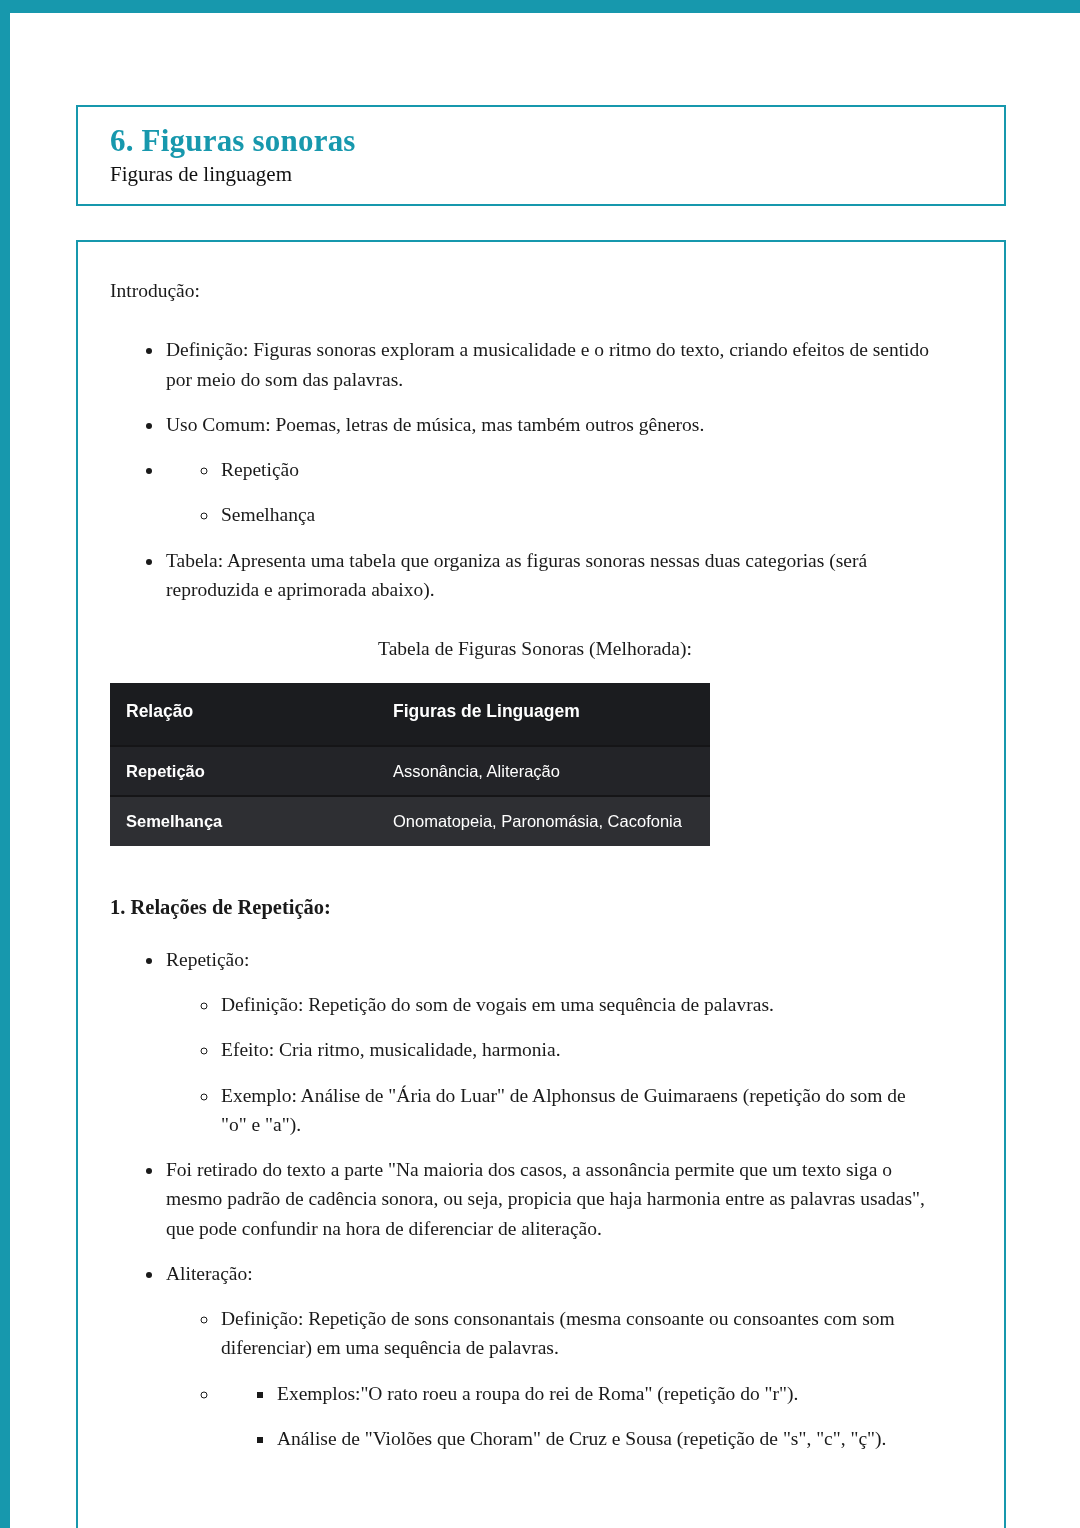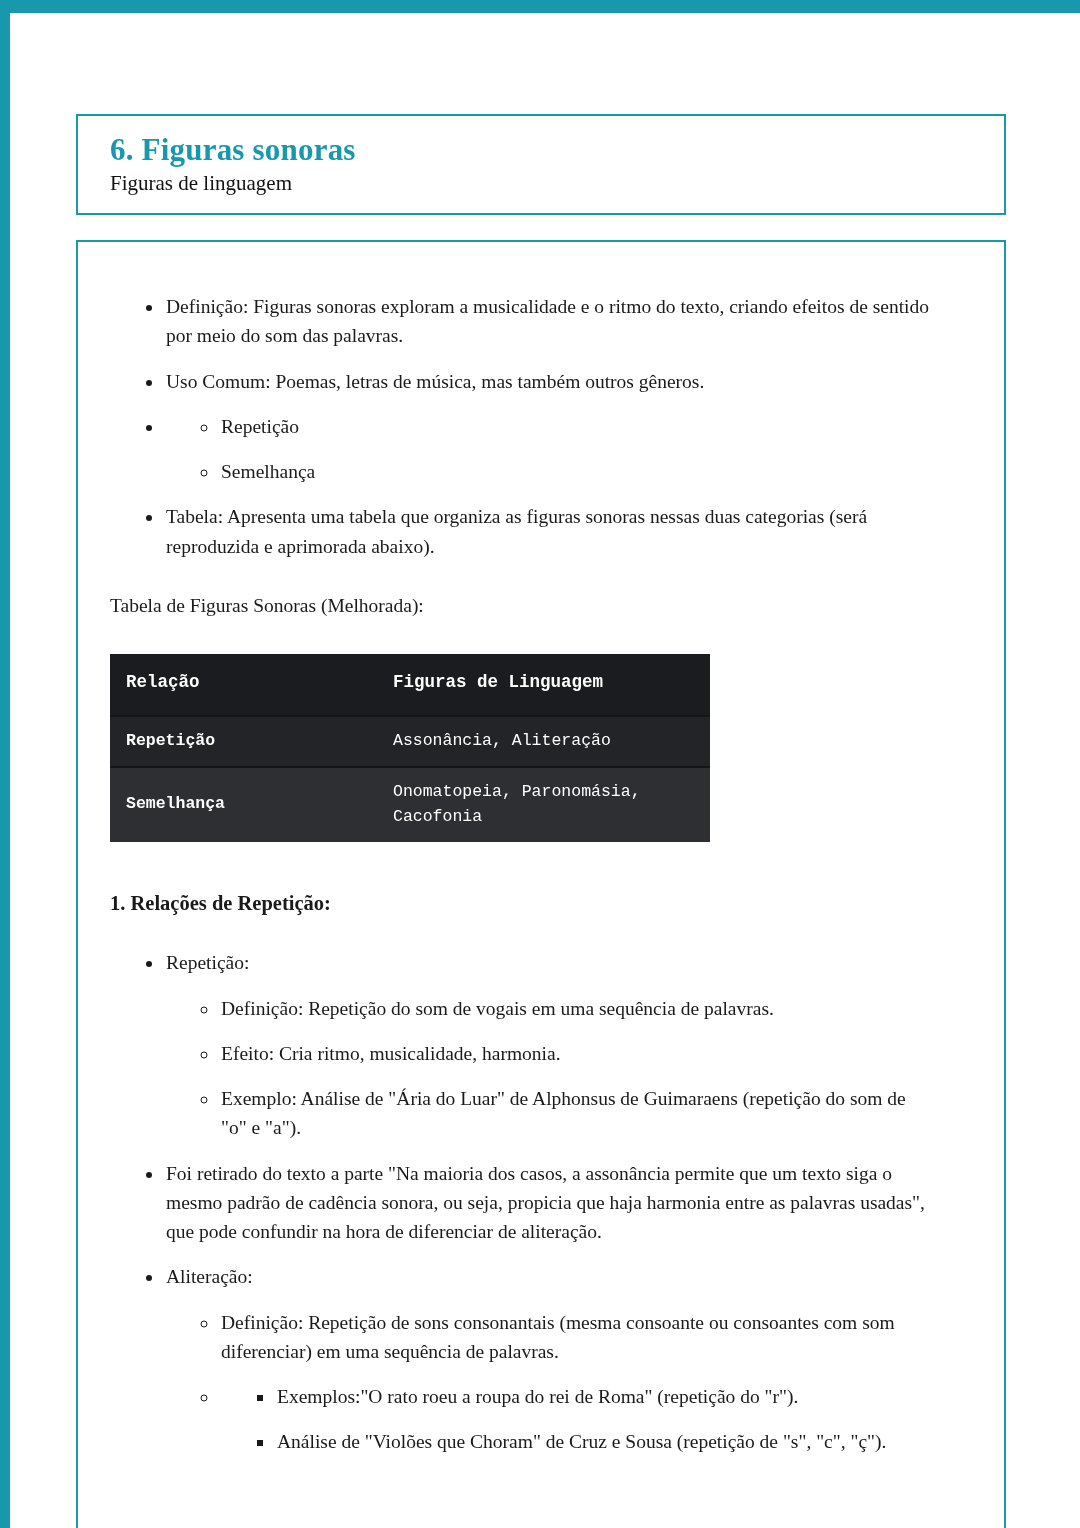--- a/index.html
+++ b/index.html
@@ -28,21 +28,21 @@
     width:10px;height:1528px;
     background:var(--accent);
   }
   .box{
     position:absolute;
     left:76px;width:930px;
     border:2px solid var(--accent);
     background:#ffffff;
   }
   .header-box{
-    top:114px;height:101px;
+    top:105px;height:101px;
     padding:16px 32px 0 32px;
   }
   .title{
     color:var(--accent);
     font-size:31px;
     font-weight:bold;
     letter-spacing:0.2px;
   }
   .subtitle{
     font-size:21px;
@@ -54,25 +54,25 @@
     padding:34px 44px 0 32px;
     font-size:19.5px;
     line-height:1.5;
   }
   .para{margin:0 0 30px 0;}
   ul{list-style-position:outside;}
   ul.lvl1{list-style-type:disc;padding-left:38px;margin:0 0 30px 0;}
   ul.lvl2{list-style-type:circle;padding-left:37px;margin:0;}
   ul.lvl3{list-style-type:square;padding-left:38px;margin:0;}
   li{margin:16px;padding-left:2px;}
-  .table-label{margin:0 0 34px 0;}
+  .table-label{margin:0 0 20px 0;text-align:center;}
   .sound-table{
     width:600px;
     border-collapse:collapse;
-    font-family:Liberation Mono, monospace;
+    font-family:Liberation Sans, sans-serif;
     color:var(--table-text);
     margin:0 0 46px 0;
   }
   .sound-table th,.sound-table td{
     text-align:left;
     vertical-align:middle;
     padding:12px 16px;
   }
   .sound-table thead tr{background:var(--table-header-bg);}
   .sound-table thead th{
@@ -81,38 +81,39 @@
   }
   .sound-table tbody tr:nth-child(1){background:var(--table-bg);}
   .sound-table tbody tr:nth-child(2){background:var(--table-row2-bg);}
   .sound-table tbody td{font-size:16.5px;}
   .sound-table td:first-child,.sound-table th:first-child{width:267px;}
   .sound-table tbody td:first-child{font-weight:bold;}
   .sound-table tbody tr{border-top:2px solid #151517;}
   .sub-heading{
     font-size:20.5px;
     font-weight:bold;
-    margin:0 0 30px 0;
+    margin:0 0 22px 0;
   }
 </style>
 </head>
 <body>
 
 <div class="top-bar"></div>
 <div class="left-bar"></div>
 
 <main class="page">
 
   <header class="box header-box">
     <h1 class="title">6. Figuras sonoras</h1>
     <p class="subtitle">Figuras de linguagem</p>
   </header>
 
   <section class="box content-box">
 
+    <p class="para">Introdução:</p>
 
     <ul class="lvl1">
       <li>
         <span>Definição: Figuras sonoras exploram a musicalidade e o ritmo do texto, criando efeitos de sentido por meio do som das palavras.</span>
       </li>
       <li>
         <span>Uso Comum: Poemas, letras de música, mas também outros gêneros.</span>
       </li>
       <li>
         <ul class="lvl2">

